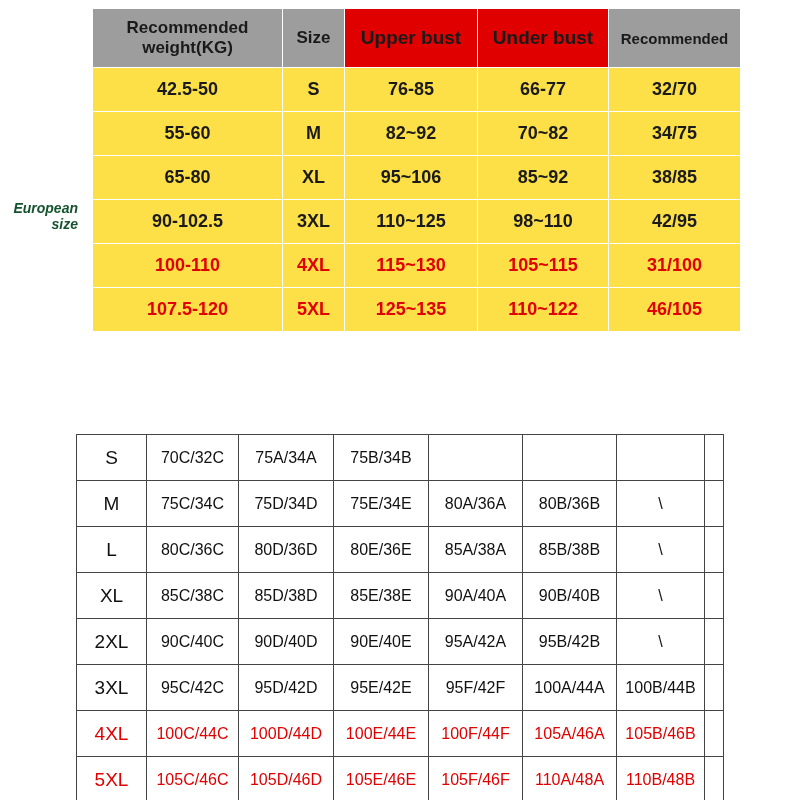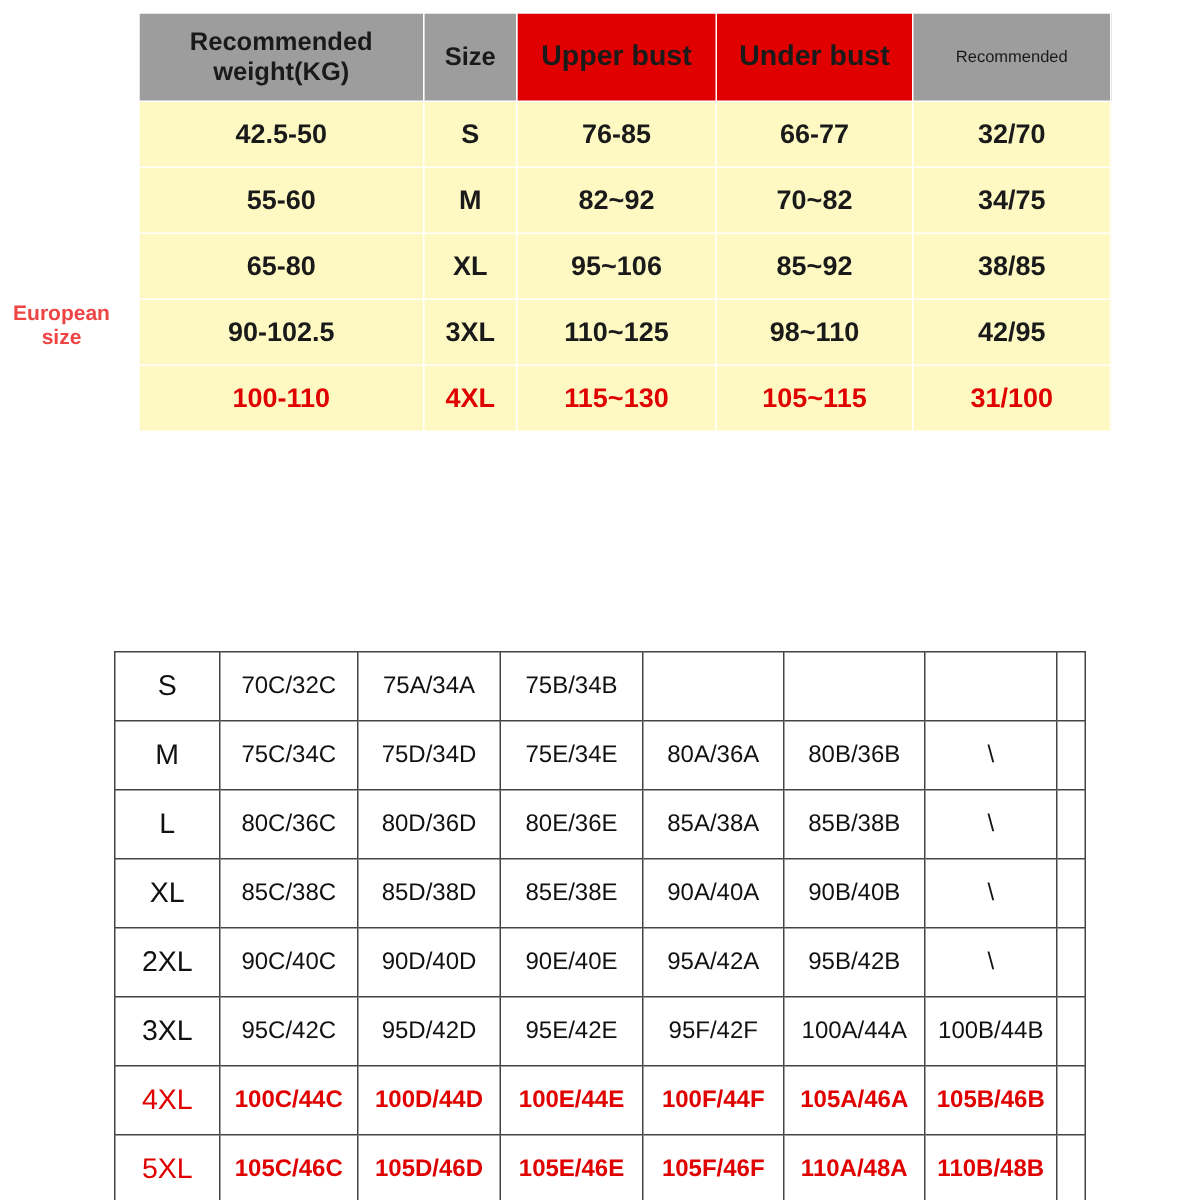--- a/index.html
+++ b/index.html
@@ -28,43 +28,43 @@
     border-collapse: collapse;
     table-layout: fixed;
     width: 648px;
     background: #f2f2f2;
   }
   table.top td, table.top th {
     border: 1px solid #ffffff;
     text-align: center;
     vertical-align: middle;
     padding: 0;
-    background: #fef9c3;
+    background: #fde047;
     color: #1a1a1a;
   }
   .hdr-grey {
     background: #9d9d9d !important;
     color: #111111;
     font-weight: bold;
     font-size: 17px;
     line-height: 1.15;
     height: 58px;
   }
   .hdr-red {
     background: #e00000 !important;
     color: #ffffff;
     font-weight: bold;
     font-size: 19px;
     height: 58px;
   }
   .hdr-rec {
     background: #9d9d9d !important;
     color: #111111;
-    font-weight: normal;
-    font-size: 11px;
+    font-weight: bold;
+    font-size: 15px;
     height: 58px;
   }
   table.top tbody td {
     height: 43px;
     font-size: 18px;
     font-weight: bold;
   }
   td.c-weight { font-size: 17px; }
   td.c-size { font-size: 19px; }
   td.c-rec {
@@ -73,25 +73,26 @@
     color: #3a3a3a;
   }
   tr.red-row td { color: #e00000 !important; }
 
   
   .eu-label {
     position: absolute;
     left: 4px;
     top: 200px;
     width: 74px;
-    color: #ef4444;
+    color: #14532d;
     font-weight: bold;
     font-size: 14px;
     line-height: 1.15;
-    text-align: center;
+    text-align: right;
+    font-style: italic;
   }
 
   
   .bottom-wrap {
     position: absolute;
     left: 76px;
     top: 434px;
     width: 648px;
   }
   table.bottom {
@@ -108,21 +109,20 @@
     font-size: 16px;
     color: #111111;
     padding: 0;
     font-family: "Liberation Sans", sans-serif;
   }
   table.bottom td.lbl {
     font-size: 19px;
   }
   table.bottom tr.red-row td {
     color: #e00000;
-    font-weight: bold;
   }
   table.bottom tr.red-row td.lbl {
     color: #e00000;
     font-weight: normal;
   }
   .slash { font-size: 17px; }
 </style>
 </head>
 <body>
 
@@ -177,20 +177,27 @@
             <td class="c-bust">98~110</td>
             <td class="c-rec">42/95</td>
           </tr>
           <tr class="red-row">
             <td class="c-weight">100-110</td>
             <td class="c-size">4XL</td>
             <td class="c-bust">115~130</td>
             <td class="c-bust">105~115</td>
             <td class="c-rec">31/100</td>
           </tr>
+          <tr class="red-row">
+            <td class="c-weight">107.5-120</td>
+            <td class="c-size">5XL</td>
+            <td class="c-bust">125~135</td>
+            <td class="c-bust">110~122</td>
+            <td class="c-rec">46/105</td>
+          </tr>
         </tbody>
     </table>
   </div>
 
   <div class="bottom-wrap">
     <table class="bottom">
       <colgroup>
         <col style="width:70px">
         <col style="width:92px">
         <col style="width:95px">

